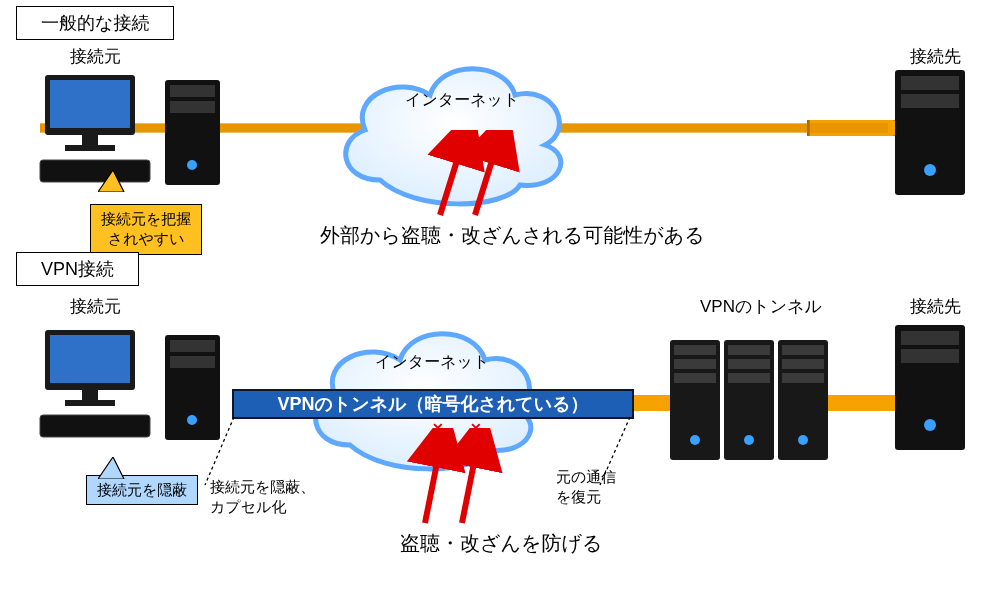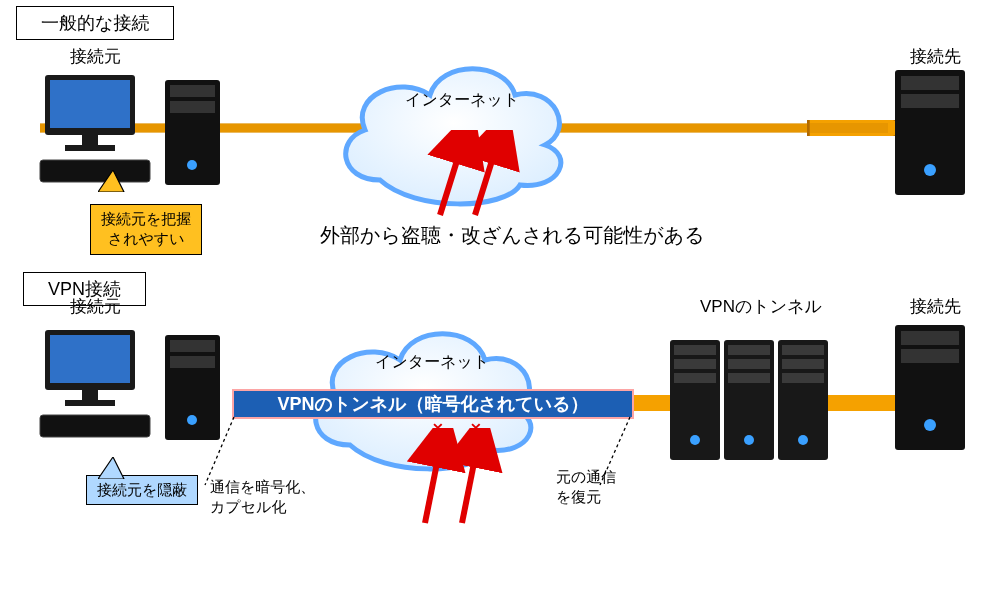--- a/index.html
+++ b/index.html
@@ -4,21 +4,21 @@
 <style>
   html,body{margin:0;padding:0;width:1000px;height:590px;font-family:"Hiragino Kaku Gothic ProN","Yu Gothic","Meiryo",sans-serif;background:#fff;color:#000;}
   .stage{position:relative;width:1000px;height:590px;}
   .section-tag{position:absolute;border:1.5px solid #000;padding:4px 24px;font-size:18px;background:#fff;font-weight:500;}
   .label{position:absolute;font-size:17px;text-align:center;}
   .caption{position:absolute;font-size:20px;text-align:center;}
   .callout{position:absolute;border:1.5px solid #000;padding:4px 10px;font-size:15px;line-height:1.35;text-align:center;}
   .callout.yellow{background:#ffc020;}
   .callout.blue{background:#b0d8ff;}
   .cloud{position:absolute;}
-  .tunnel{position:absolute;background:#1c5fb4;color:#fff;border:2px solid #fca5a5;font-size:18px;font-weight:700;display:flex;align-items:center;justify-content:center;height:26px;}
+  .tunnel{position:absolute;background:#1c5fb4;color:#fff;border:2px solid #0f172a;font-size:18px;font-weight:700;display:flex;align-items:center;justify-content:center;height:26px;}
   .note{position:absolute;font-size:15px;line-height:1.35;}
   svg.abs{position:absolute;}
   .x-mark{position:absolute;color:#e00000;font-size:14px;font-weight:bold;}
 </style>
 </head>
 <body>
 
 <div class="stage">
 
   <div class="section-tag" style="left:16px;top:6px;"><span>一般的な接続</span></div>
@@ -82,21 +82,21 @@
     <defs>
         <marker id="rA1" markerWidth="10" markerHeight="10" refX="5" refY="5" orient="auto">
           <path d="M0 0 L10 5 L0 10 z" fill="#e00000"></path>
         </marker>
       </defs>
     <line x1="30" y1="85" x2="55" y2="5" stroke="#e00000" stroke-width="6" marker-end="url(#rA1)"></line>
     <line x1="65" y1="85" x2="90" y2="5" stroke="#e00000" stroke-width="6" marker-end="url(#rA1)"></line>
   </svg>
   <div class="caption" style="left:320px;top:222px;">外部から盗聴・改ざんされる可能性がある</div>
 
-  <div class="section-tag" style="left:16px;top:272px;margin-left:7px;"><span>VPN接続</span></div>
+  <div class="section-tag" style="left:16px;top:252px;"><span>VPN接続</span></div>
 
   <div class="label" style="left:70px;top:295px;">接続元</div>
   <div class="label" style="left:700px;top:295px;">VPNのトンネル</div>
   <div class="label" style="left:910px;top:295px;">接続先</div>
 
   <svg class="abs" style="left:820px;top:395px;" width="90" height="16">
     <defs>
         <marker id="arrH2" markerWidth="12" markerHeight="12" refX="9" refY="6" orient="auto">
           <path d="M0 0 L12 6 L0 12 z" fill="#f5a100" stroke="#b06800" stroke-width="0.6"></path>
         </marker>
@@ -165,31 +165,32 @@
     <rect x="16" y="16" width="58" height="14" fill="#333"></rect>
     <rect x="16" y="34" width="58" height="14" fill="#333"></rect>
     <circle cx="45" cy="110" r="6" fill="#3aa0ff"></circle>
   </svg>
 
   <div class="callout blue" style="left:86px;top:475px;"><span>接続元を隠蔽</span></div>
   <svg class="abs" style="left:98px;top:457px;" width="30" height="22">
     <path d="M15 0 L0 22 L26 22 Z" fill="#b0d8ff" stroke="#000" stroke-width="1.2"></path>
   </svg>
 
-  <div class="note" style="left:210px;top:477px;white-space:pre-line;">通信を暗号化、
+  <div class="note" style="left:210px;top:477px;white-space:pre-line;">接続元を隠蔽、
 カプセル化</div>
   <div class="note" style="left:556px;top:467px;white-space:pre-line;">元の通信
 を復元</div>
 
   <div class="x-mark" style="left:432px;top:420px;">✕</div>
   <div class="x-mark" style="left:470px;top:420px;">✕</div>
 
   <svg class="abs" style="left:400px;top:428px;" width="110" height="100">
     <defs>
         <marker id="rA2" markerWidth="10" markerHeight="10" refX="5" refY="5" orient="auto">
           <path d="M0 0 L10 5 L0 10 z" fill="#e00000"></path>
         </marker>
       </defs>
     <line x1="25" y1="95" x2="42" y2="10" stroke="#e00000" stroke-width="6" marker-end="url(#rA2)"></line>
     <line x1="62" y1="95" x2="79" y2="10" stroke="#e00000" stroke-width="6" marker-end="url(#rA2)"></line>
   </svg>
+  <div class="caption" style="left:400px;top:530px;">盗聴・改ざんを防げる</div>
 
 </div>
 
 </body></html>

